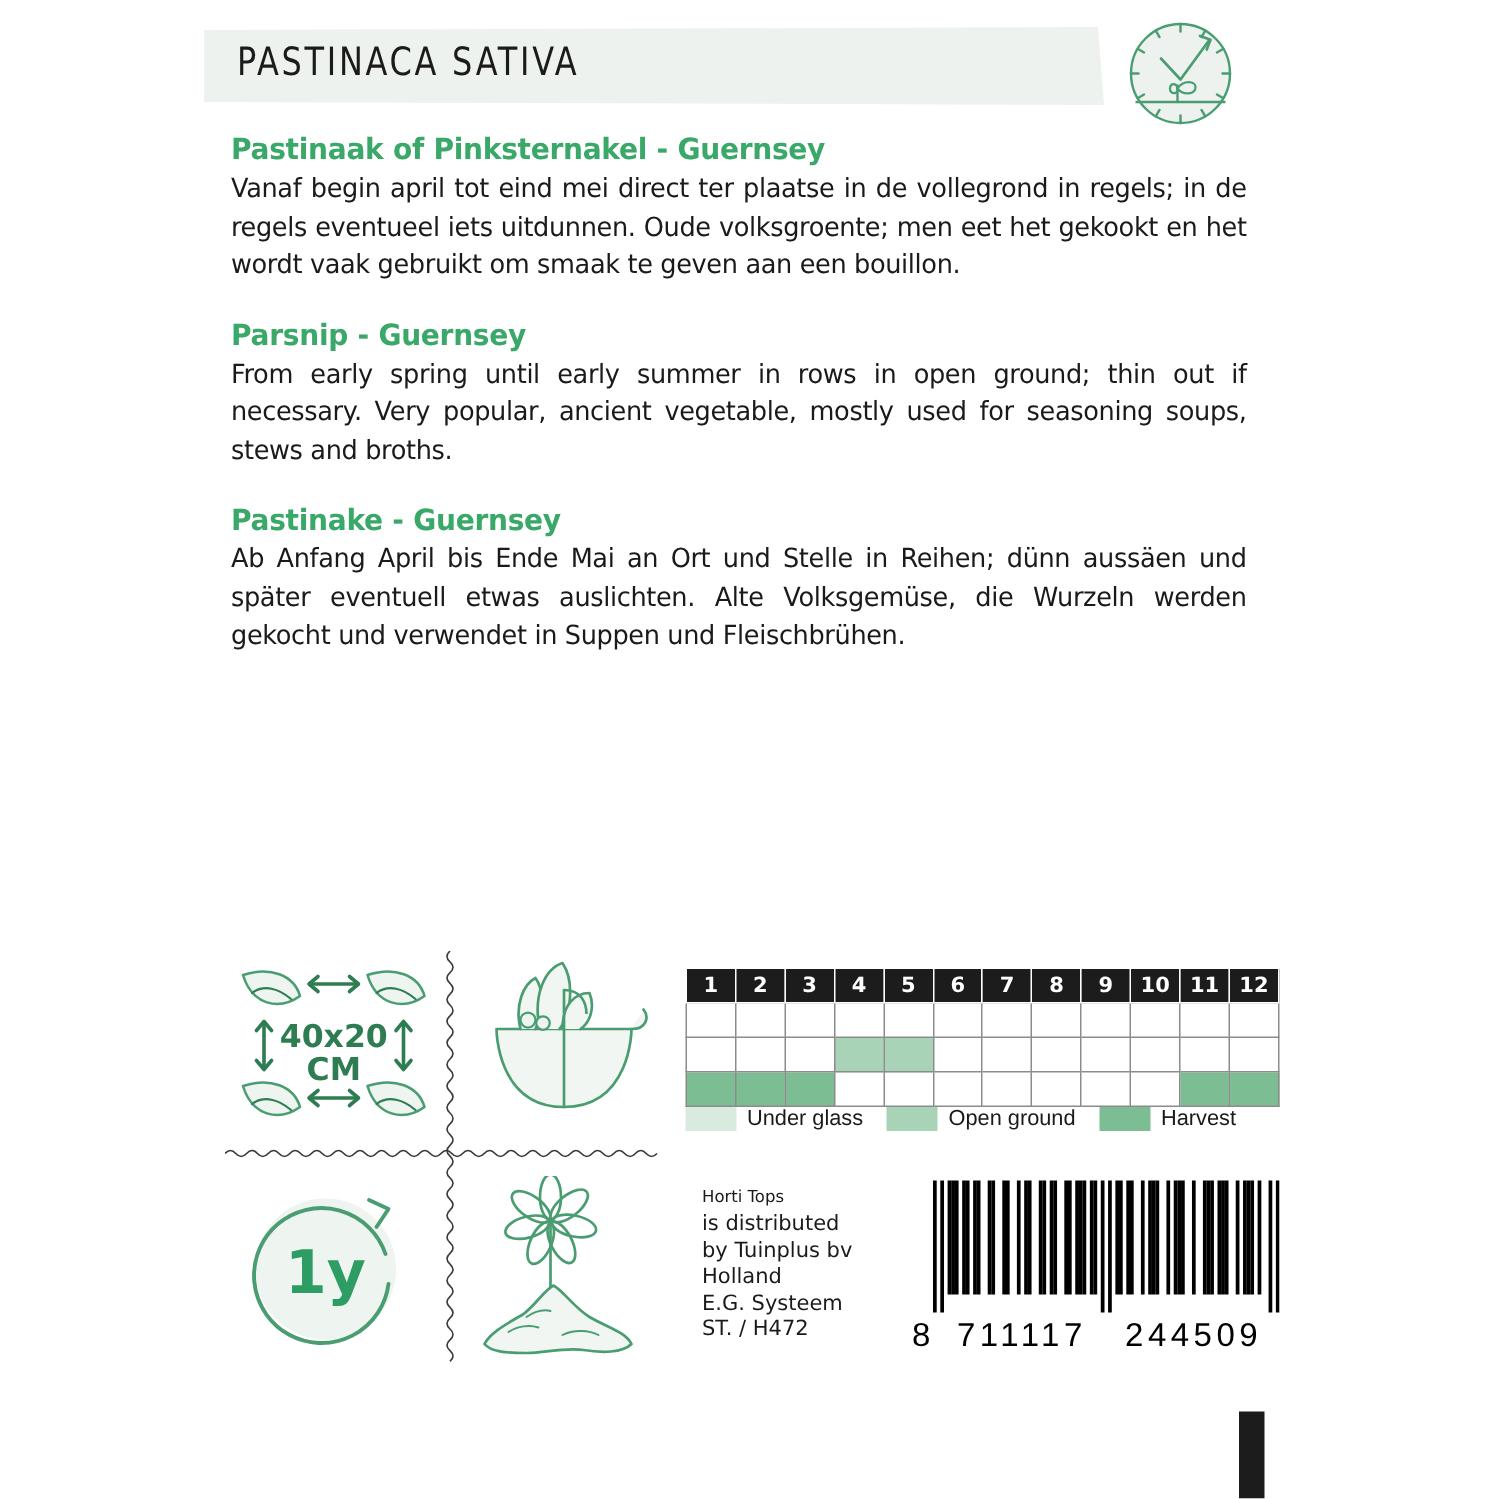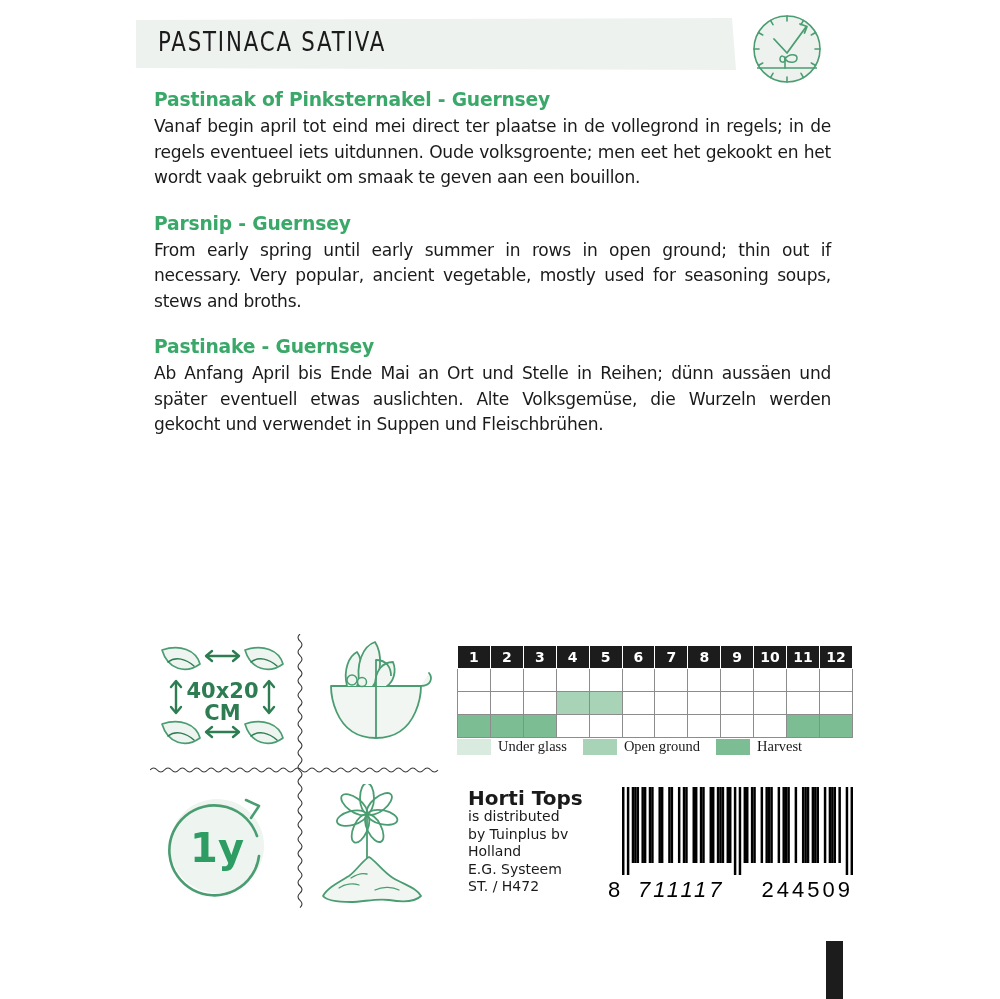--- a/index.html
+++ b/index.html
@@ -157,21 +157,21 @@
   td.fill-open    { background: #a9d3b6; }
   td.fill-harvest { background: #7cbd94; }
 
   .legend {
     position: absolute;
     left: 457px;
     top: 738px;
     width: 400px;
     display: flex;
     align-items: center;
-    font-family: Liberation Serif, serif;
+    font-family: Liberation Sans, sans-serif;
     font-size: 14.5px;
     color: #1a1a1a;
   }
   .legend-item { display: flex; align-items: center; }
   .legend-item + .legend-item { margin-left: 16px; }
   .legend-swatch {
     width: 34px;
     height: 16px;
     display: inline-block;
     margin-right: 7px;
@@ -185,22 +185,22 @@
     position: absolute;
     left: 468px;
     top: 788px;
     width: 150px;
     font-family: "DejaVu Sans", sans-serif;
     font-size: 14px;
     line-height: 17.5px;
     color: #1a1a1a;
   }
   .distributor .dist-name {
-    font-weight: bold;
-    font-size: 20px;
+    font-weight: normal;
+    font-size: 11px;
     line-height: 20px;
   }
 
   .barcode-wrap {
     position: absolute;
     left: 608px;
     top: 785px;
     width: 245px;
     height: 118px;
   }
@@ -209,22 +209,22 @@
     left: 0;
     bottom: 0;
     width: 245px;
     font-family: "Liberation Sans", sans-serif;
     font-size: 22px;
     letter-spacing: 1px;
     color: #000;
     display: flex;
   }
   .bc-lead { width: 16px; text-align: left; }
-  .bc-left { flex: 1; text-align: center; letter-spacing: 3px; font-style: italic; }
-  .bc-right { flex: 1; text-align: right; letter-spacing: 3px; }
+  .bc-left { flex: 1; text-align: center; letter-spacing: 3px; }
+  .bc-right { flex: 1; text-align: center; letter-spacing: 3px; }
 
   .reg-mark {
     position: absolute;
     left: 826px;
     top: 941px;
     width: 17px;
     height: 58px;
     background: #1c1c1c;
   }
 </style>

